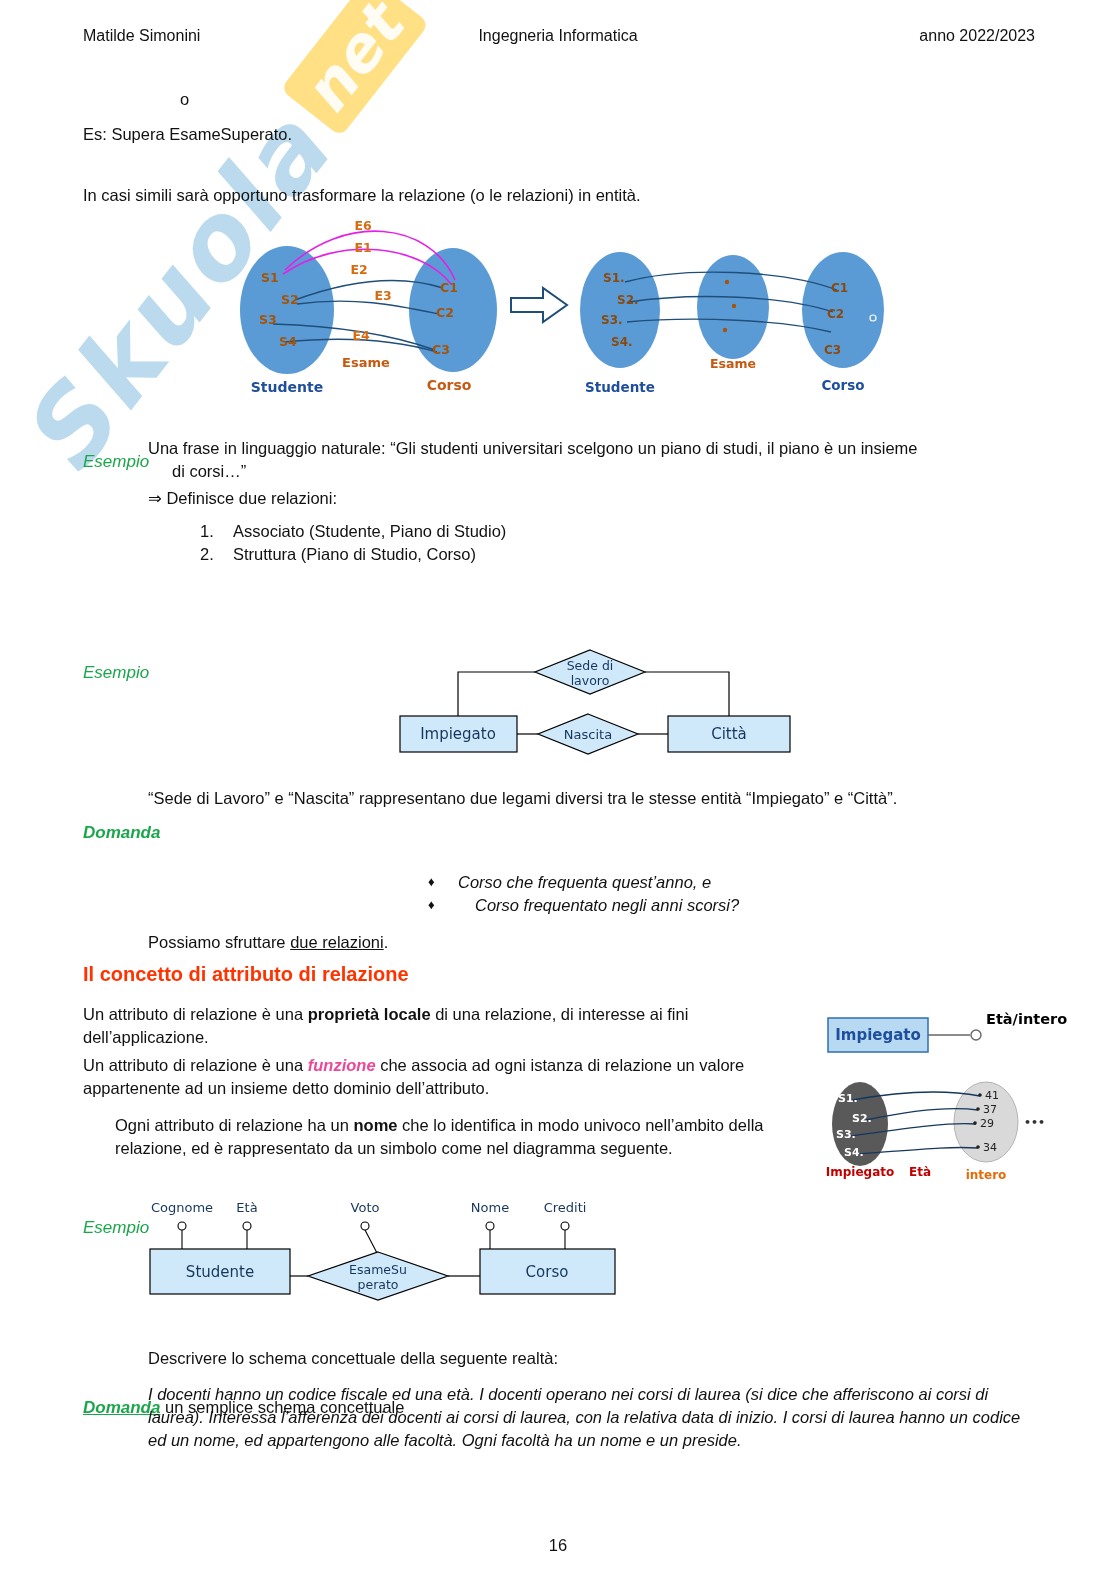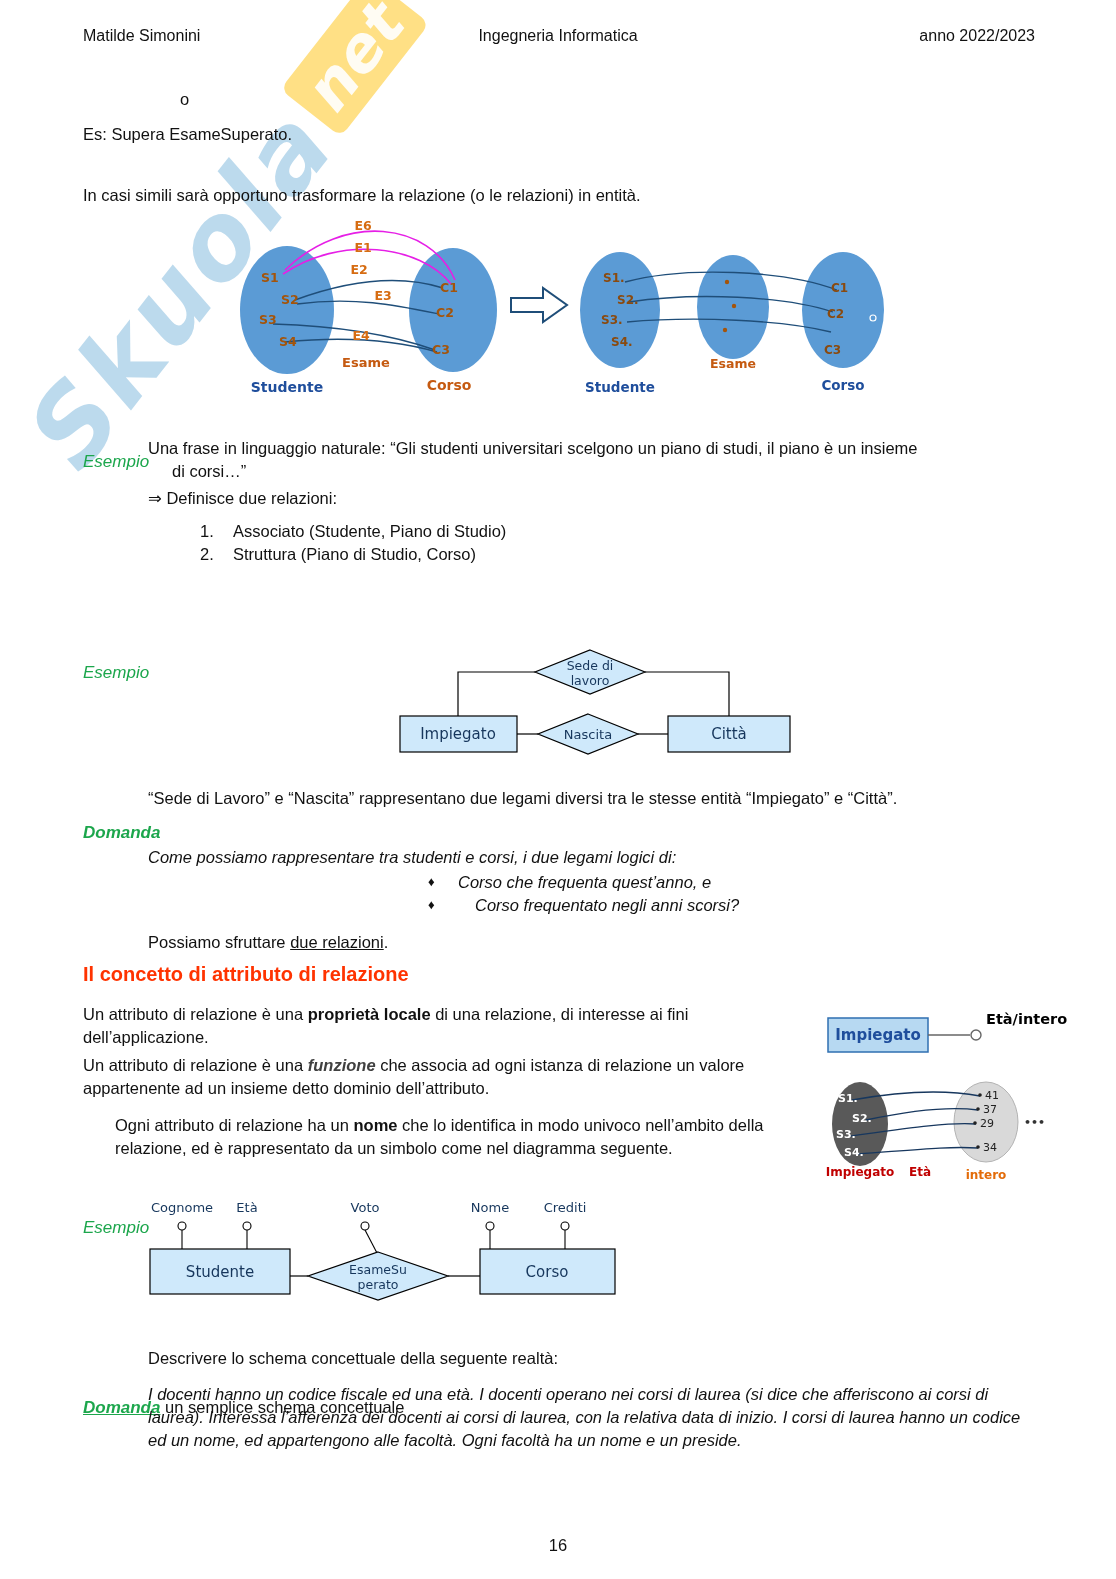--- a/index.html
+++ b/index.html
@@ -8,21 +8,21 @@
   .page { position:relative; width:1116px; height:1579px; margin:0 auto; background:#ffffff; overflow:hidden; color:#111; }
   .abs { position:absolute; z-index:1; }
   .line { position:absolute; z-index:1; white-space:nowrap; font-size:16.5px; line-height:22px; color:#111; }
   .para { position:absolute; z-index:1; font-size:16.5px; line-height:23px; color:#111; }
   .italic { font-style:italic; }
   .bold { font-weight:bold; }
   .green-label { color:#1ca64c; font-style:italic; font-size:17px;margin-top:39px; }
   .green-bold { color:#1ca64c; font-style:italic; font-weight:bold; font-size:17px; }
   .underline { text-decoration:underline; }
   .red-heading { color:#ff3300; font-weight:bold; font-size:20px; }
-  .funz { font-weight:bold; font-style:italic; color:#404040; }
+  .funz { font-weight:bold; font-style:italic; color:#ec4899; }
   .header-row { position:absolute; top:27px; left:0; width:100%; z-index:1; font-size:16px; }
   .hdr-left { position:absolute; left:83px; top:0; white-space:nowrap; }
   .hdr-center { position:absolute; left:0; top:0; width:100%; text-align:center; }
   .hdr-right { position:absolute; right:81px; top:0; white-space:nowrap; }
   .footer { position:absolute; top:1536px; left:0; width:100%; text-align:center; font-size:16.5px; z-index:1; }
   svg text { font-family:"DejaVu Sans", sans-serif; }
   
   .watermark { position:absolute; left:0; top:0; width:640px; height:620px; z-index:0; pointer-events:none; overflow:visible; }
   .wm-line { position:absolute; left:52px; top:392px; transform:rotate(-52deg); transform-origin:0% 50%; white-space:nowrap; }
   .wm-brand { font-size:104px; font-weight:bold; font-style:italic; letter-spacing:4px; color:rgba(121,182,220,0.5); font-family:"DejaVu Sans", sans-serif; }
@@ -123,21 +123,20 @@
     <text x="215" y="26" font-size="12.5" fill="#16365c" text-anchor="middle">Sede di</text>
     <text x="215" y="41" font-size="12.5" fill="#16365c" text-anchor="middle">lavoro</text>
     <text x="83" y="95" font-size="15" fill="#16365c" text-anchor="middle">Impiegato</text>
     <text x="213" y="95" font-size="13" fill="#16365c" text-anchor="middle">Nascita</text>
     <text x="354" y="95" font-size="15" fill="#16365c" text-anchor="middle">Città</text>
   </svg>
 
   <div class="line" style="left:148px; top:787px;">“Sede di Lavoro” e “Nascita” rappresentano due legami diversi tra le stesse entità “Impiegato” e “Città”.</div>
 
   <div class="line green-bold" style="left:83px; top:822px;">Domanda</div>
-  <div class="line italic" style="left:148px; top:846px;">Come possiamo rappresentare tra studenti e corsi, i due legami logici di:</div>
   <div class="line" style="left:428px; top:871px; font-size:13px;">♦</div>
   <div class="line italic" style="left:458px; top:871px;">Corso che frequenta quest’anno, e</div>
   <div class="line" style="left:428px; top:894px; font-size:13px;">♦</div>
   <div class="line italic" style="left:475px; top:894px;">Corso frequentato negli anni scorsi?</div>
   <div class="line" style="left:148px; top:931px;">
     <span>Possiamo sfruttare </span><span class="underline">due relazioni</span><span>.</span>
   </div>
 
   <div class="line red-heading" style="left:83px; top:963px;">Il concetto di attributo di relazione</div>
 

